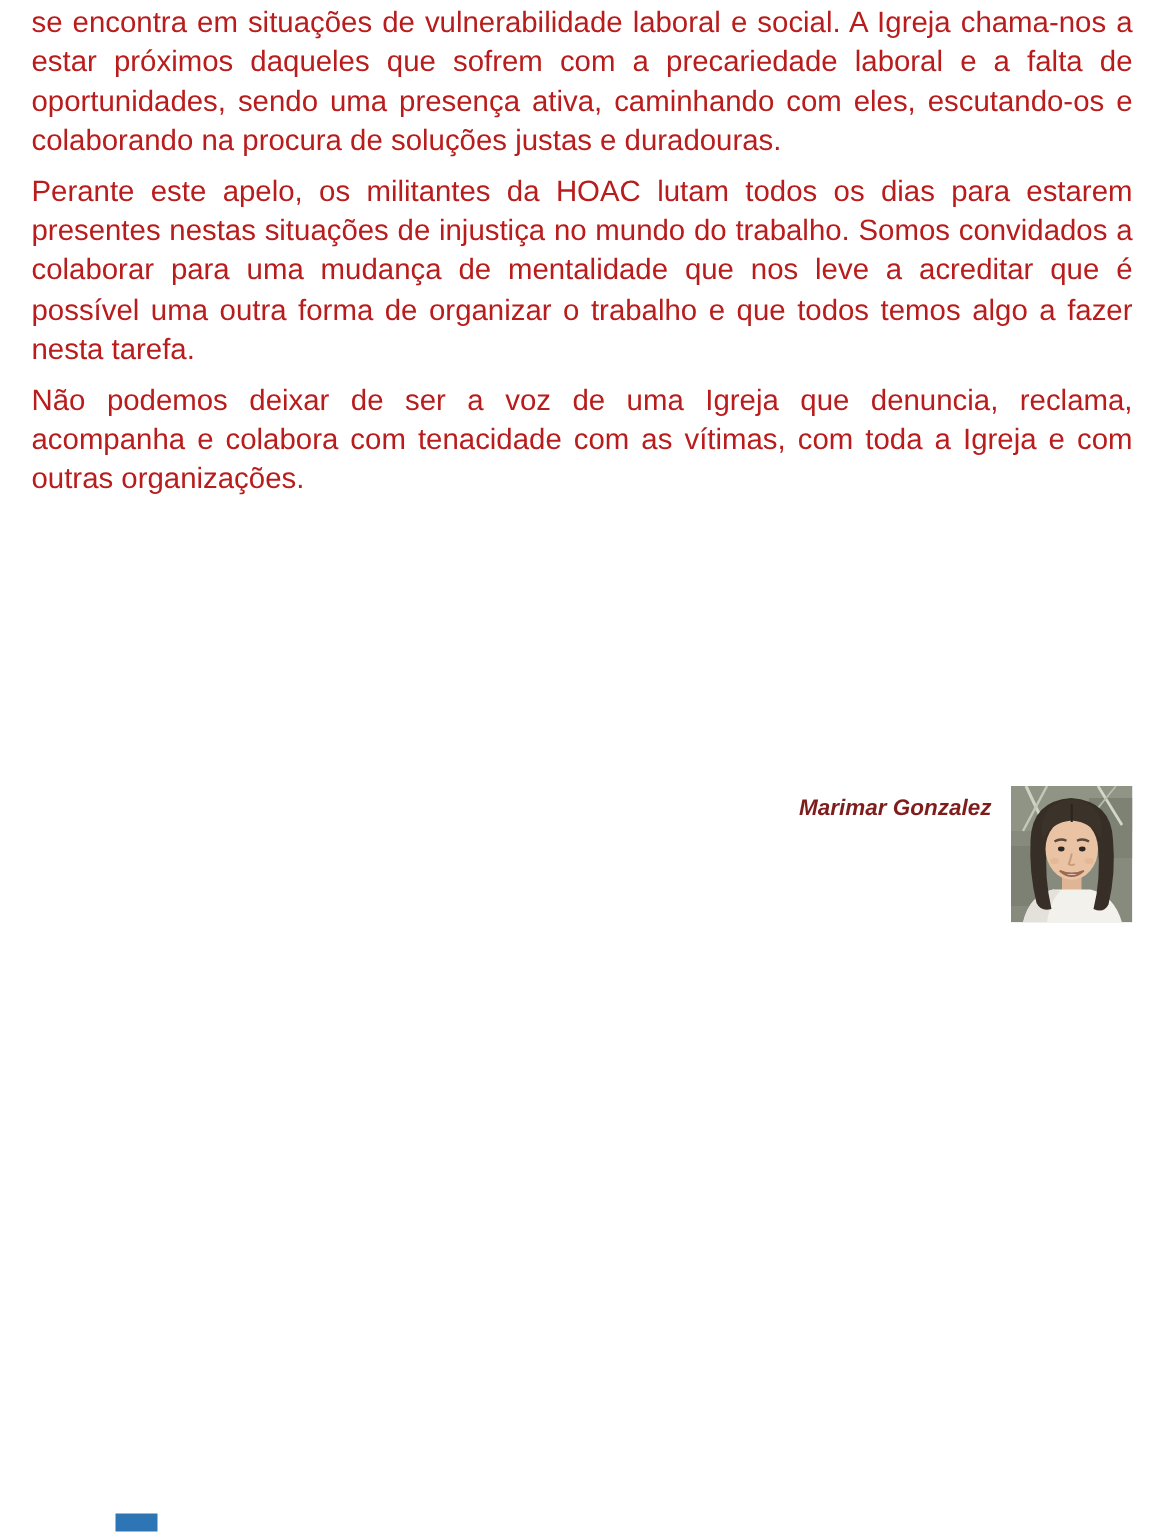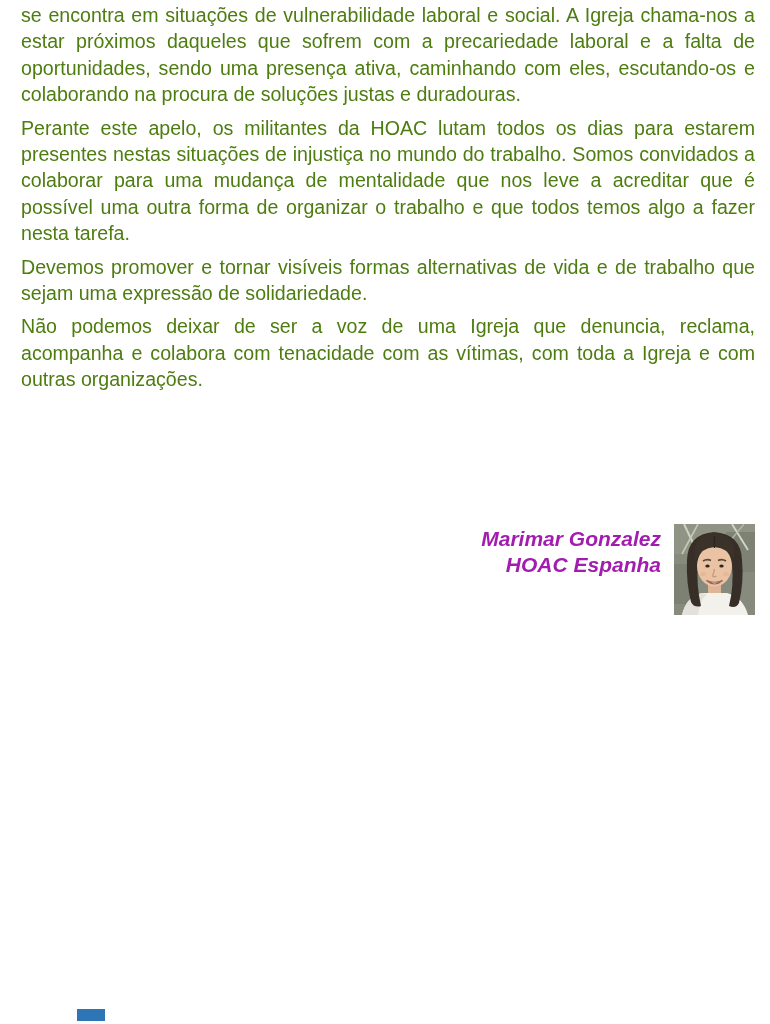--- a/index.html
+++ b/index.html
@@ -21,38 +21,38 @@
     left: 21px;
     top: 2px;
     width: 734px;
   }
   .text-col p {
     margin: 0 0 7px 0;
     font-size: 19.6px;
     line-height: 26.4px;
     text-align: justify;
     text-justify: inter-word;
-    color: #4d7c0f;
+    color: #b91c1c;
   }
   .signature-row {
     position: absolute;
     top: 524px;
     right: 15px;
     display: flex;
     align-items: flex-start;
     gap: 13px;
   }
   .sig-text {
     text-align: right;
     font-weight: bold;
     font-style: italic;
-    font-size: 21px;
+    font-size: 15px;
     line-height: 26px;
     padding-top: 2px;
-    color: #a21caf;
+    color: #7f1d1d;
     white-space: nowrap;
   }
   .sig-photo {
     width: 81px;
     height: 91px;
     flex: 0 0 auto;
     overflow: hidden;
   }
   .sig-photo svg {
     display: block;
@@ -67,28 +67,26 @@
   }
 </style>
 </head>
 <body>
 
 <div class="page">
 
   <div class="text-col">
     <p>se encontra em situações de vulnerabilidade laboral e social. A Igreja chama-nos a estar próximos daqueles que sofrem com a precariedade laboral e a falta de oportunidades, sendo uma presença ativa, caminhando com eles, escutando-os e colaborando na procura de soluções justas e duradouras.</p>
     <p>Perante este apelo, os militantes da HOAC lutam todos os dias para estarem presentes nestas situações de injustiça no mundo do trabalho. Somos convidados a colaborar para uma mudança de mentalidade que nos leve a acreditar que é possível uma outra forma de organizar o trabalho e que todos temos algo a fazer nesta tarefa.</p>
-    <p>Devemos promover e tornar visíveis formas alternativas de vida e de trabalho que sejam uma expressão de solidariedade.</p>
     <p>Não podemos deixar de ser a voz de uma Igreja que denuncia, reclama, acompanha e colabora com tenacidade com as vítimas, com toda a Igreja e com outras organizações.</p>
   </div>
 
   <div class="signature-row">
     <div class="sig-text">
       <div>Marimar Gonzalez</div>
-      <div>HOAC Espanha</div>
     </div>
     <div class="sig-photo" title="Portrait photo of Marimar Gonzalez">
       <svg width="81" height="91" viewBox="0 0 81 91" xmlns="http://www.w3.org/2000/svg">
 
         <rect x="0" y="0" width="81" height="91" fill="#868b7d"></rect>
         <rect x="0" y="0" width="81" height="30" fill="#8f9484"></rect>
         <rect x="52" y="8" width="29" height="40" fill="#7d8274"></rect>
         <rect x="0" y="40" width="20" height="40" fill="#7c8173"></rect>
 
         <path d="M10,0 L28,38" stroke="#cfd3c2" stroke-width="2" fill="none"></path>

